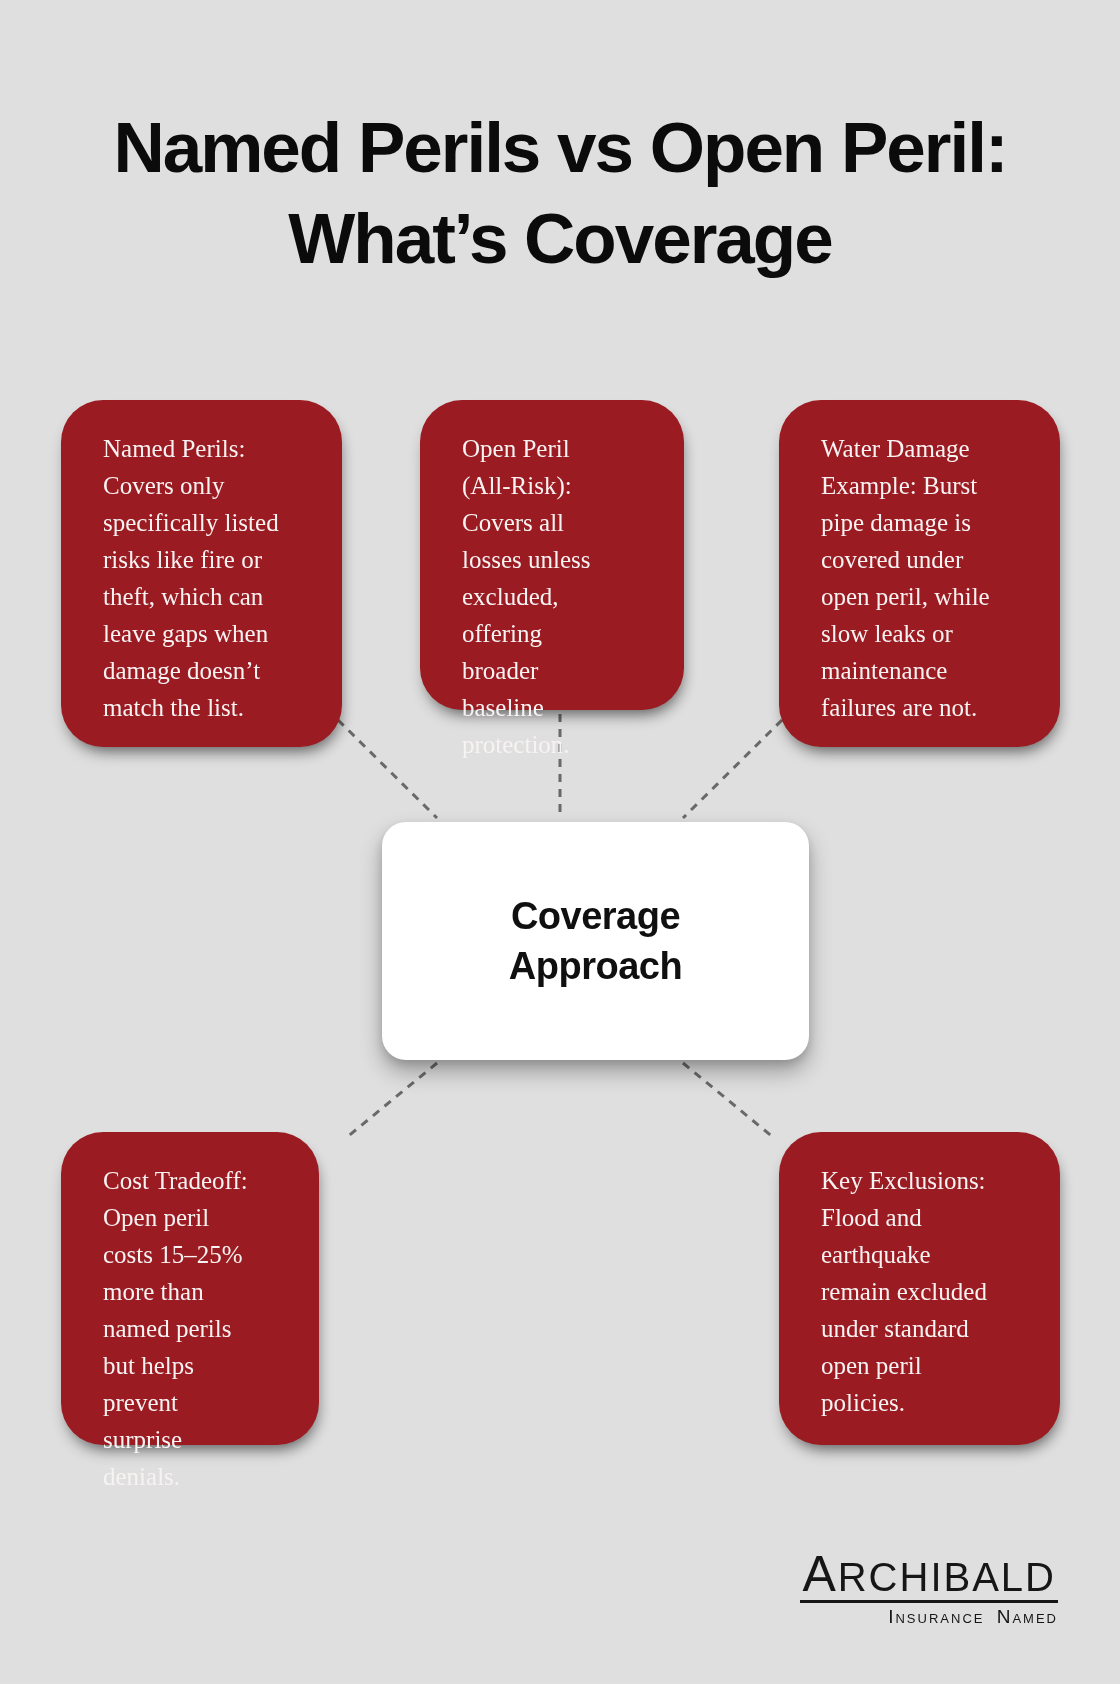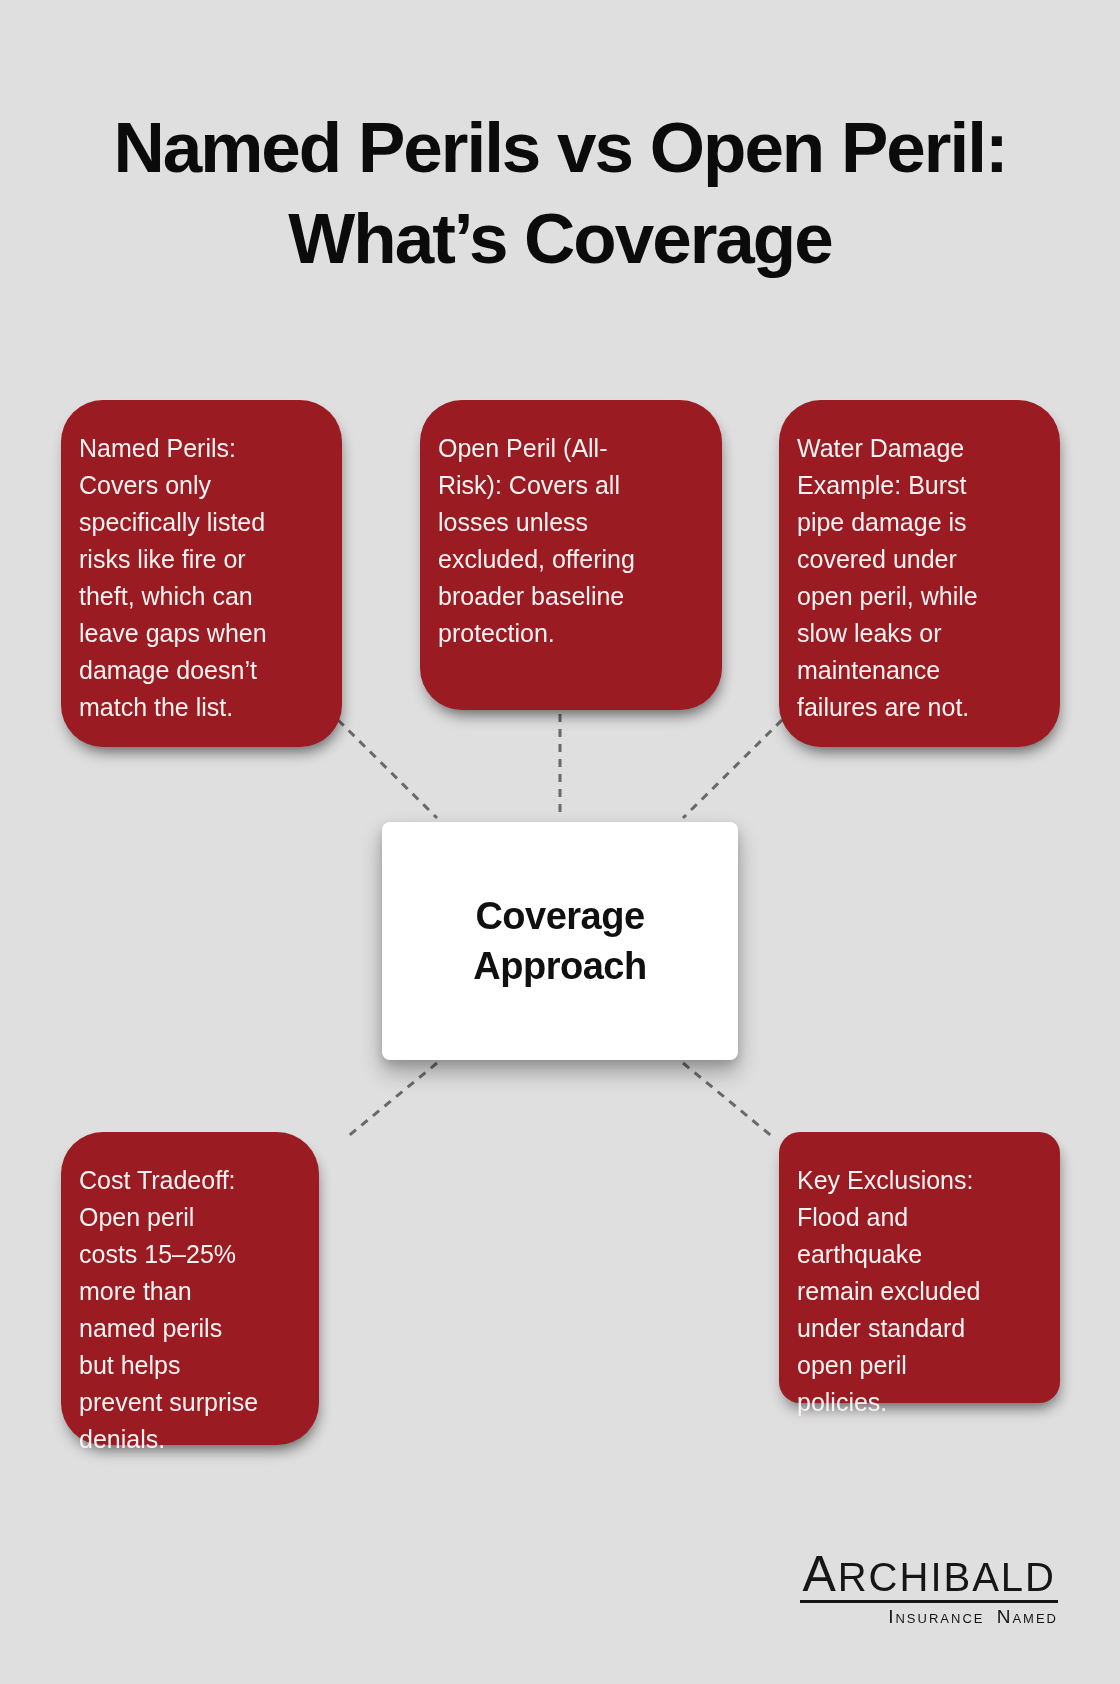--- a/index.html
+++ b/index.html
@@ -52,37 +52,38 @@
     fill: none;
   }
 
   .node {
     position: absolute;
     background: var(--node-red, #9b1b22);
     border-radius: 42px;
     color: var(--node-text, #f8f3f3);
     font-size: 25px;
     line-height: 37px;
-    padding: 30px 60px 0 18px;
+    padding: 30px 60px 0 42px;
     box-shadow: 0 10px 16px -6px rgba(0,0,0,0.45), 6px 8px 14px -6px rgba(0,0,0,0.25);
+    font-family: Liberation Serif, serif;
   }
   .node-a { left: 61px;  top: 398px;  width: 281px; height: 347px; }
-  .node-b { left: 420px; top: 398px;  width: 302px; height: 310px; }
+  .node-b { left: 420px; top: 398px;  width: 264px; height: 310px; }
   .node-c { left: 779px; top: 398px;  width: 281px; height: 347px; }
   .node-d { left: 61px;  top: 1130px; width: 258px; height: 313px; }
-  .node-e { left: 779px; top: 1130px; width: 281px; height: 271px; border-radius: 21px; }
+  .node-e { left: 779px; top: 1130px; width: 281px; height: 313px; }
 
   .center-node {
     position: absolute;
     left: 382px;
     top: 820px;
-    width: 356px;
+    width: 427px;
     height: 238px;
     background: var(--center-bg, #ffffff);
-    border-radius: 8px;
+    border-radius: 24px;
     box-shadow: 0 12px 22px rgba(0,0,0,0.30), 0 4px 8px rgba(0,0,0,0.12);
     display: flex;
     align-items: center;
     justify-content: center;
     text-align: center;
   }
   .center-label {
     width: 300px;
     font-weight: 700;
     font-size: 38px;

